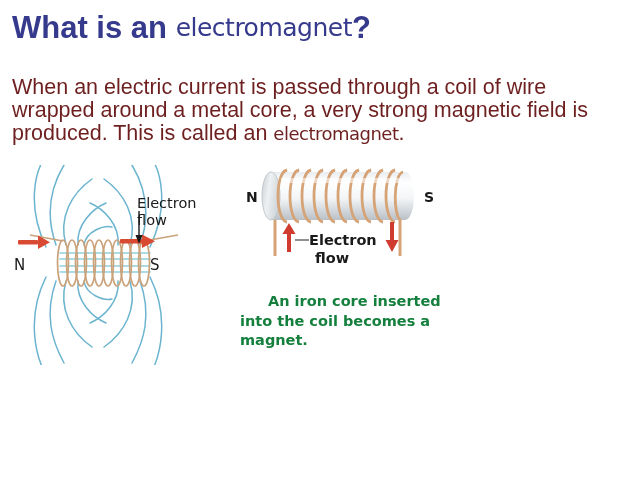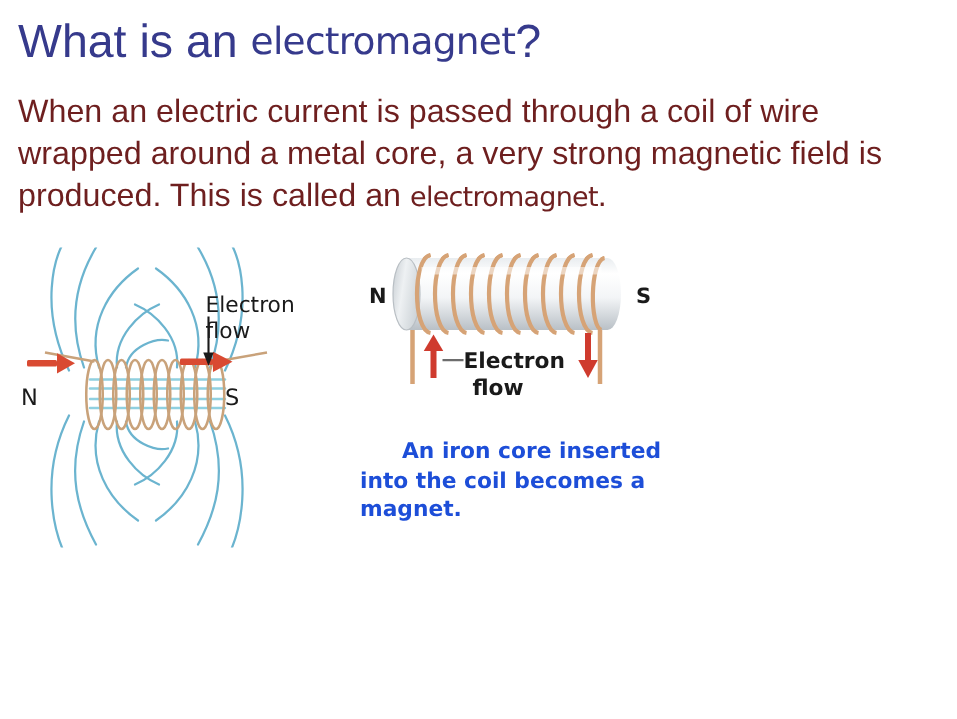--- a/index.html
+++ b/index.html
@@ -31,43 +31,43 @@
     top: 8px;
     width: 620px;
     height: 42px;
     color: #363a8c;
     font-size: 31px;
     line-height: 40px;
     white-space: nowrap;
     font-family: "Liberation Sans", sans-serif;
   }
   #title .plain {
-    font-weight: normal;
+    font-weight: bold;
     letter-spacing: 0px;
   }
   .fancy {
     font-family: "DejaVu Sans", sans-serif;
     font-weight: normal;
     letter-spacing: -0.5px;
   }
   #title .fancy {
     font-size: 25px;
     position: relative;
     top: -2px;
   }
 
   
   #body-text {
     position: absolute;
     left: 12px;
-    top: 60px;
+    top: 76px;
     width: 618px;
     color: #6e1f1f;
     font-size: 21.5px;
-    line-height: 28px;
+    line-height: 23px;
     font-family: "Liberation Sans", sans-serif;
   }
   #body-text .fancy {
     font-size: 18px;
     color: #6e1f1f;
   }
 
   
   #fig-left {
     position: absolute;
@@ -87,21 +87,21 @@
     height: 110px;
   }
   #fig-right svg { display: block; }
 
   
   #fig-right-caption {
     position: absolute;
     left: 240px;
     top: 292px;
     width: 205px;
-    color: #1d4ed8;
+    color: #15803d;
     font-size: 14.5px;
     line-height: 19.5px;
     font-weight: bold;
     font-family: "DejaVu Sans", sans-serif;
     text-indent: 28px;
   }
 
   .lbl {
     font-family: "DejaVu Sans", sans-serif;
     fill: #1a1a1a;

